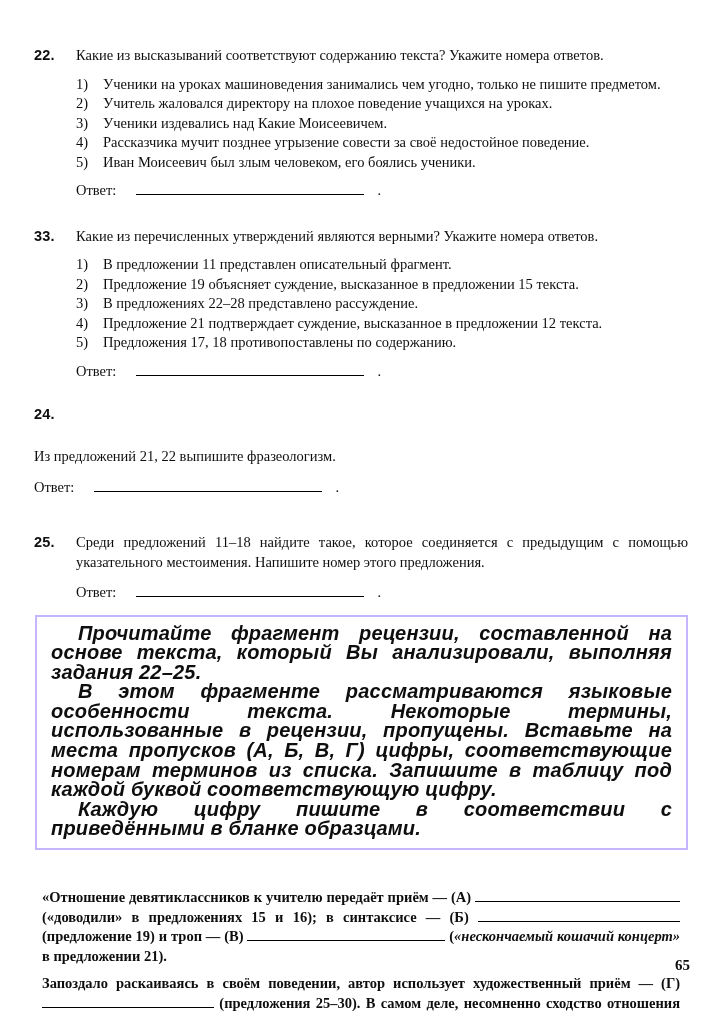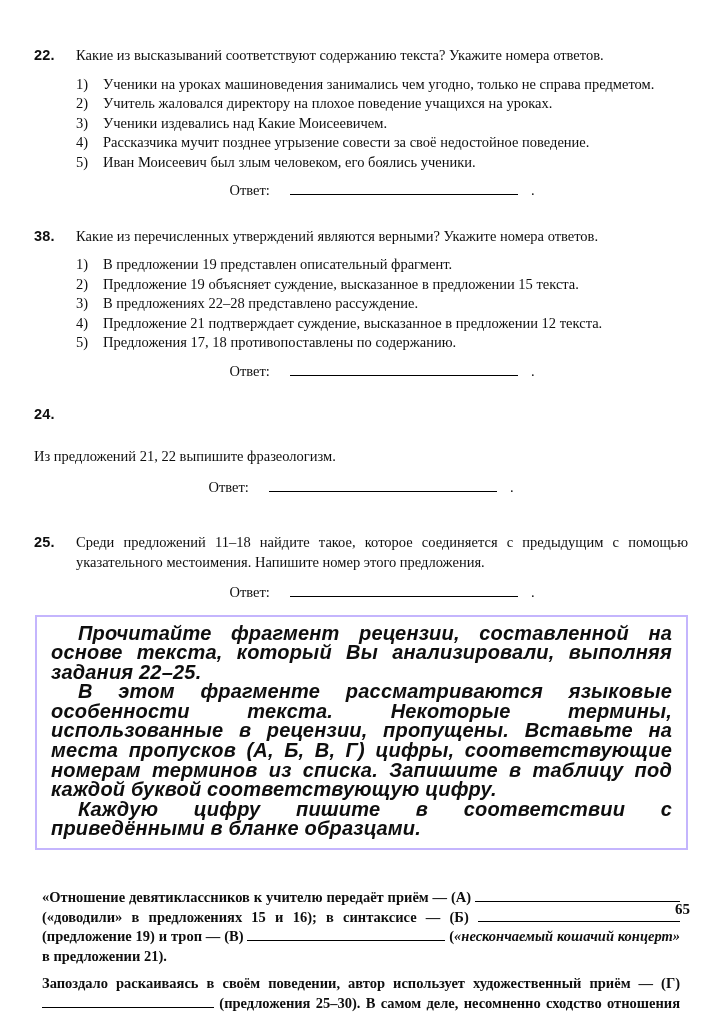--- a/index.html
+++ b/index.html
@@ -23,21 +23,21 @@
     font-weight: 700;
     font-size: 14.5px;
     letter-spacing: 0.2px;
   }
   .q-body { flex: 1; text-align: justify; }
   .prompt { margin: 0; }
   .options { margin-top: 9px; }
   .option { display: flex; }
   .marker { flex: 0 0 27px; }
   .opt-text { flex: 1; text-align: justify; }
-  .answer-row { margin-top: 9px; text-align: center; }
+  .answer-row { margin-top: 9px; text-align: left; }
   .answer-row.wide { margin-top: 11px; }
   .answer-label { margin-right: 20px; }
   .answer-line {
     display: inline-block;
     width: 228px;
     height: 13px;
     border-bottom: 1.3px solid #000;
   }
   .answer-period { margin-left: 13px; }
   .mt-q23 { margin-top: 26px; }
@@ -64,40 +64,40 @@
     border-bottom: 1.4px solid #000;
     font-weight: 400;
   }
   .blank-a { width: 205px; }
   .blank-b { width: 202px; }
   .blank-v { width: 198px; }
   .blank-g { width: 172px; }
   .ital { font-style: italic; }
   .page-number {
     position: absolute;
-    top: 900px;
+    top: 956px;
     right: 33px;
     font-weight: 700;
     font-size: 15px;
     font-family: "Liberation Serif", serif;
   }
 </style>
 </head>
 <body>
 
 <div class="page">
 
   <section class="question">
     <div class="q-num">22.</div>
     <div class="q-body">
       <p class="prompt">Какие из высказываний соответствуют содержанию текста? Укажите номера ответов.</p>
       <div class="options">
         <div class="option">
           <span class="marker">1)</span>
-          <span class="opt-text">Ученики на уроках машиноведения занимались чем угодно, только не справа предметом.</span>
+          <span class="opt-text">Ученики на уроках машиноведения занимались чем угодно, только не пишите предметом.</span>
         </div>
         <div class="option">
           <span class="marker">2)</span>
           <span class="opt-text">Учитель жаловался директору на плохое поведение учащихся на уроках.</span>
         </div>
         <div class="option">
           <span class="marker">3)</span>
           <span class="opt-text">Ученики издевались над Какие Моисеевичем.</span>
         </div>
         <div class="option">
@@ -109,27 +109,27 @@
           <span class="opt-text">Иван Моисеевич был злым человеком, его боялись ученики.</span>
         </div>
       </div>
       <div class="answer-row">
         <span class="answer-label">Ответ:</span><span class="answer-line"></span><span class="answer-period">.</span>
       </div>
     </div>
   </section>
 
   <section class="question mt-q23">
-    <div class="q-num">38.</div>
+    <div class="q-num">33.</div>
     <div class="q-body">
       <p class="prompt">Какие из перечисленных утверждений являются верными? Укажите номера ответов.</p>
       <div class="options">
         <div class="option">
           <span class="marker">1)</span>
-          <span class="opt-text">В предложении 19 представлен описательный фрагмент.</span>
+          <span class="opt-text">В предложении 11 представлен описательный фрагмент.</span>
         </div>
         <div class="option">
           <span class="marker">2)</span>
           <span class="opt-text">Предложение 19 объясняет суждение, высказанное в предложении 15 текста.</span>
         </div>
         <div class="option">
           <span class="marker">3)</span>
           <span class="opt-text">В предложениях 22–28 представлено рассуждение.</span>
         </div>
         <div class="option">

